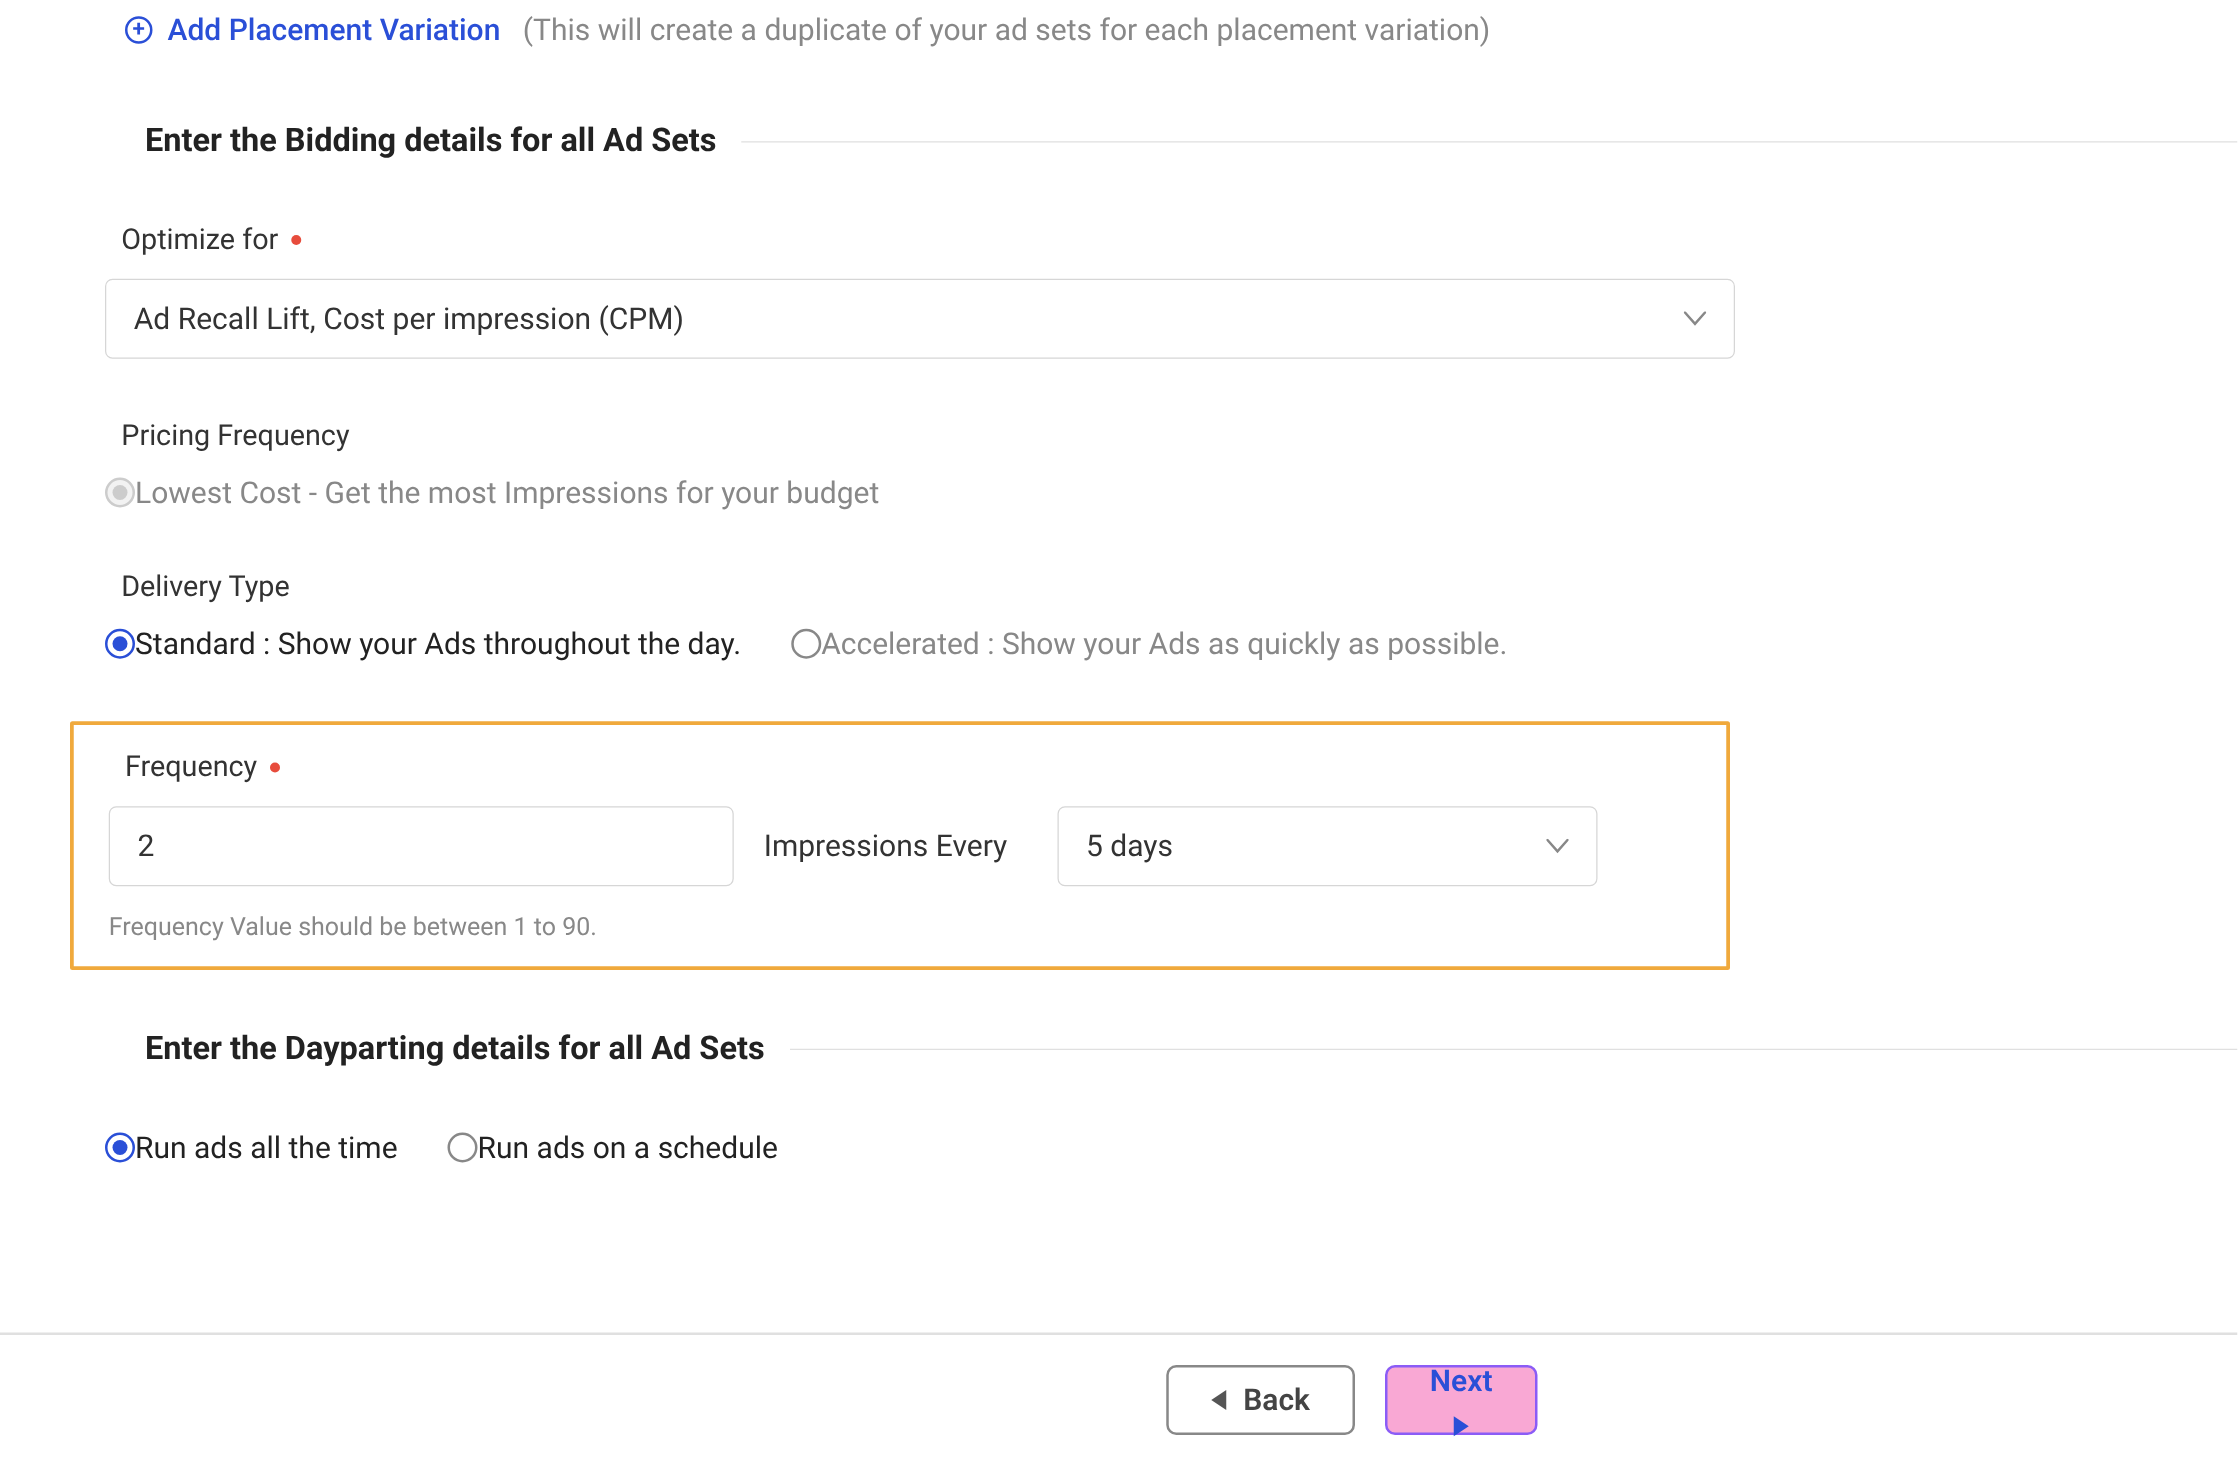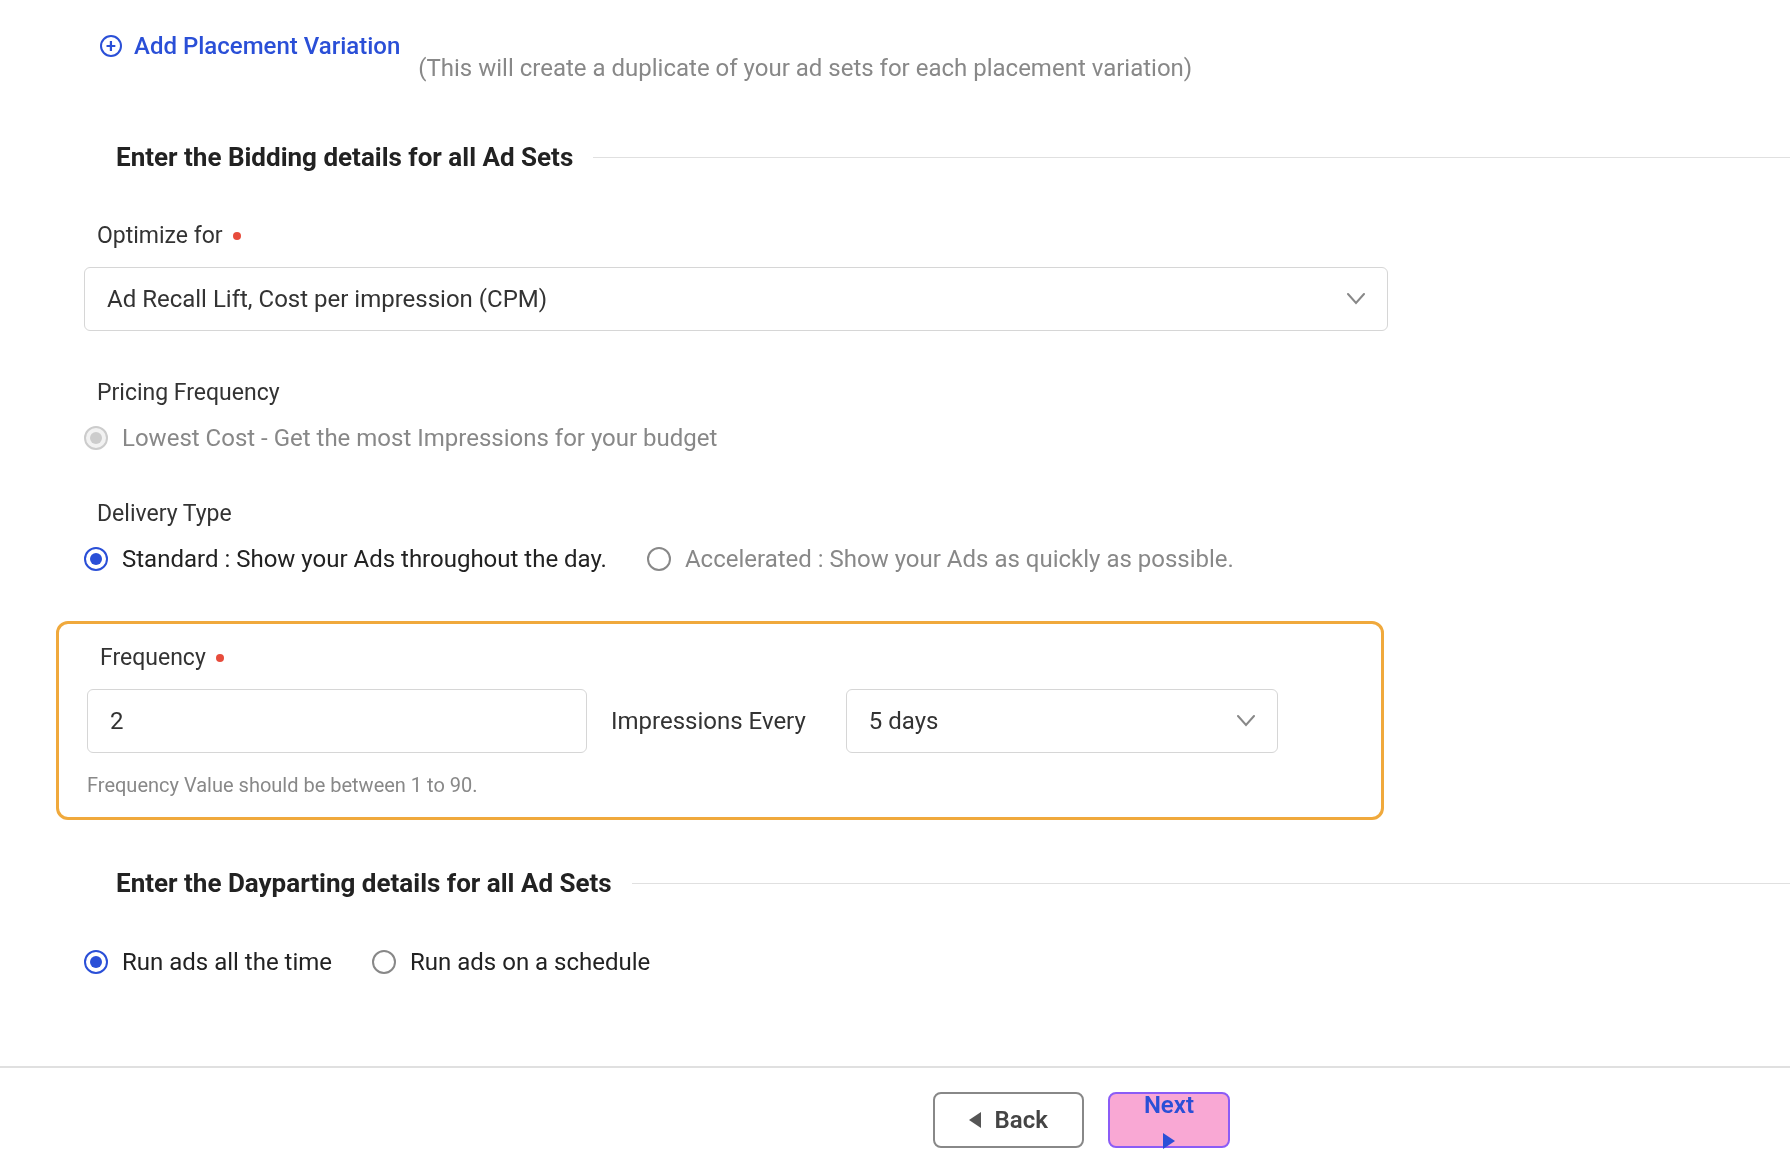--- a/index.html
+++ b/index.html
@@ -36,21 +36,20 @@
   }
   .link-text {
     color: #2a4fd7;
     font-size: 24px;
     font-weight: 500;
   }
   .link-help {
     color: #888;
     font-size: 24px;
     margin-left: 6px;
-    margin-top: 44px;
   }
   .section-title-row {
     display: flex;
     align-items: center;
     gap: 20px;
     margin-left: 116px;
     margin-bottom: 50px;
   }
   .section-title {
     font-size: 26px;
@@ -102,21 +101,20 @@
     font-size: 16px;
   }
   .radio-row {
     display: flex;
     align-items: center;
     gap: 40px;
   }
   .radio-item {
     display: flex;
     align-items: center;
-    gap: 14px;
     font-size: 24px;
     cursor: pointer;
   }
   .radio-item.muted { color: #888; }
   .radio-outer {
     width: 24px; height: 24px;
     border: 2px solid #888;
     border-radius: 50%;
     display: inline-flex;
     align-items: center;
@@ -126,21 +124,21 @@
   .radio-outer.selected { border-color: #2a4fd7; }
   .radio-outer.disabled { border-color: #ccc; background: #f2f2f2; }
   .radio-inner {
     width: 12px; height: 12px;
     background: #2a4fd7;
     border-radius: 50%;
   }
   .radio-inner.grey { background: #ccc; }
   .highlight-box {
     border: 3px solid #f0a93c;
-    border-radius: 12px;
+    border-radius: 2px;
     margin: 0 0 48px 56px;
     padding: 20px 28px 20px 28px;
     width: 1328px;
   }
   .freq-row {
     display: flex;
     align-items: center;
     gap: 24px;
     margin-top: 6px;
   }

